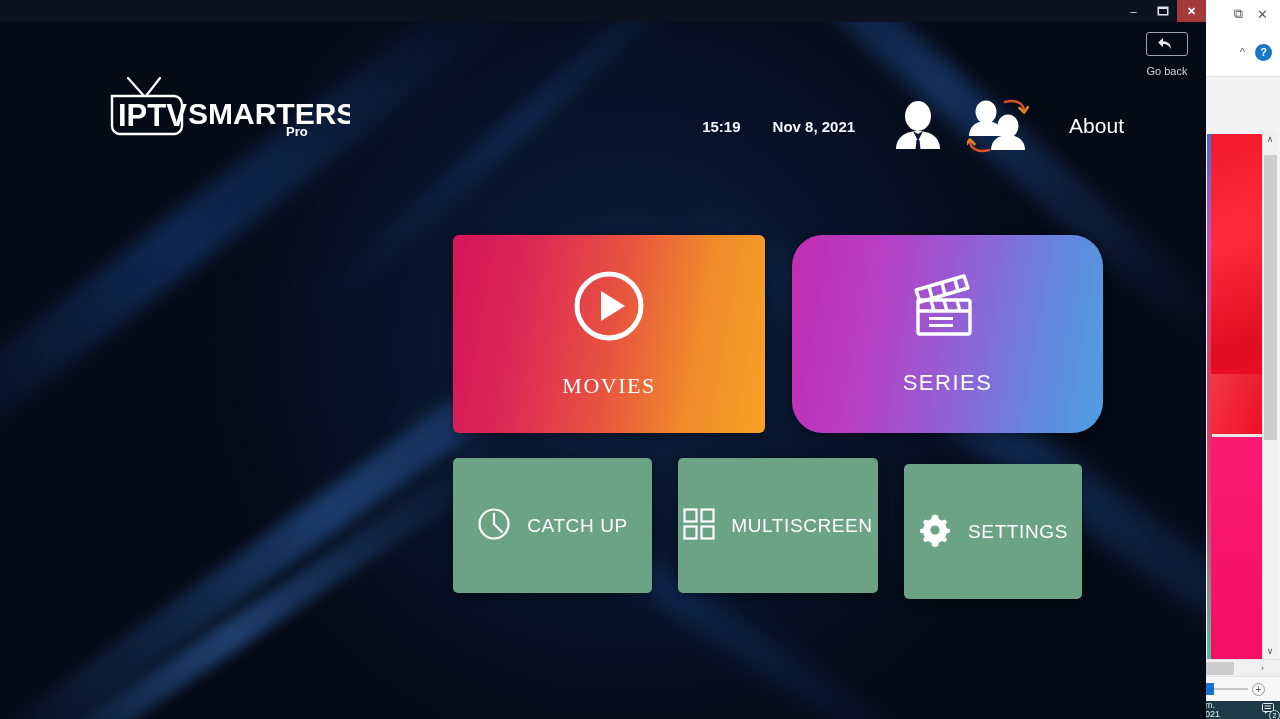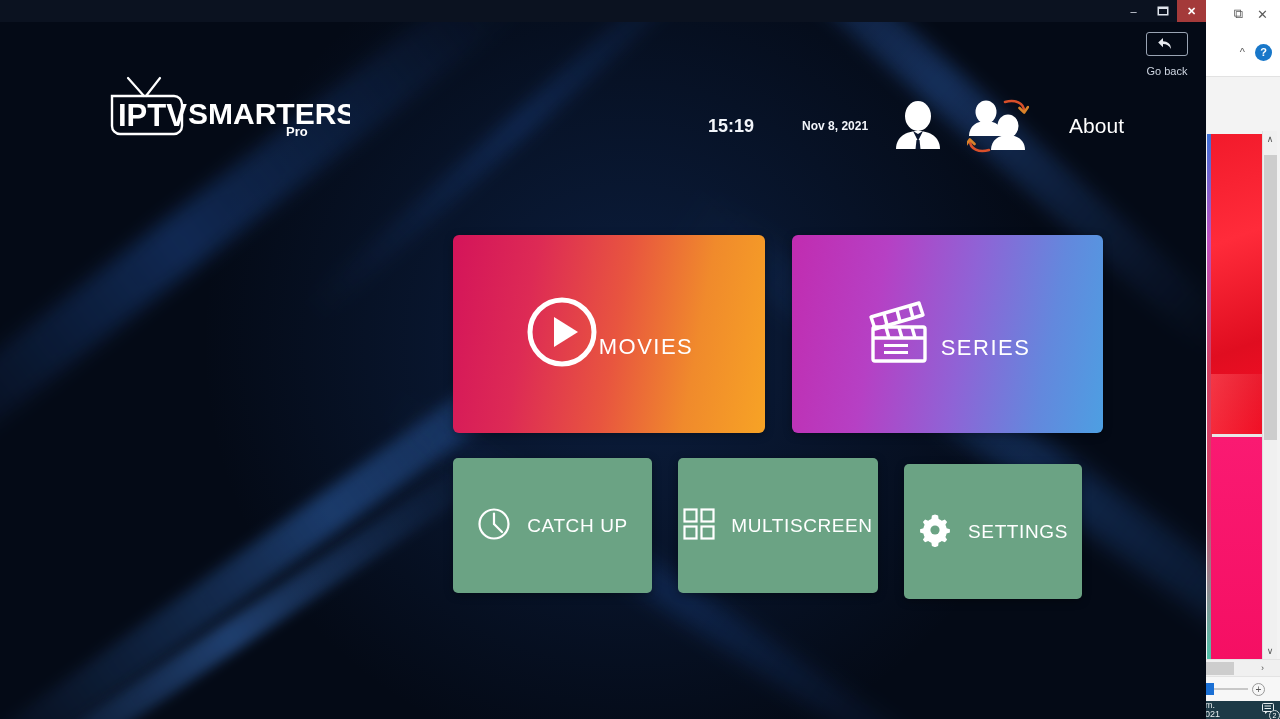--- a/index.html
+++ b/index.html
@@ -149,22 +149,22 @@
     display: flex; align-items: center; justify-content: center; color: #e7eaf0;
   }
   .go-back-label { color: #cfd6e2; font-size: 11px; }
 
   
   .logo { position: absolute; left: 100px; top: 52px; width: 250px; height: 62px; z-index: 5; }
   .header-right {
     position: absolute; right: 82px; top: 72px; height: 64px; z-index: 5;
     display: flex; align-items: center; gap: 0;
   }
-  .hdr-time { color: #f2f5fa; font-size: 18px; font-weight: bold; margin-right: 48px; }
-  .hdr-date { color: #f2f5fa; font-size: 12px; font-weight: bold; margin-right: 23px; }
+  .hdr-time { color: #f2f5fa; font-size: 15px; font-weight: bold; margin-right: 32px; }
+  .hdr-date { color: #f2f5fa; font-size: 15px; font-weight: bold; margin-right: 36px; }
   .hdr-icon { display: flex; align-items: center; justify-content: center; }
   .hdr-user { margin-right: 22px; }
   .hdr-switch { margin-right: 40px; }
   .hdr-about { color: #ffffff; font-size: 21px; text-align: center; }
 
   
   .tiles { position: absolute; left: 100px; top: 191px; width: 1003px; height: 360px; z-index: 4; }
   .tile {
     position: absolute; border-radius: 6px; color: #fff;
     display: flex; align-items: center; justify-content: center;
@@ -174,27 +174,29 @@
     left: 0; top: 0; width: 326px; height: 360px;
     background: linear-gradient(178deg, #07d79c 0%, #10b7b5 22%, #1f7ddc 52%, #3b3ff2 80%, #4a22f6 100%);
     flex-direction: column; gap: 0;
   }
   .livetv-icon { margin-top: 44px; }
   .livetv-label { font-size: 33px; font-weight: bold; letter-spacing: .5px; margin-top: 44px; }
 
   .tile-movies {
     left: 353px; top: 22px; width: 312px; height: 198px;
     background: linear-gradient(100deg, #d4145a 0%, #dd2a55 25%, #e8553f 52%, #f08a2c 76%, #f7a325 100%);
-    flex-direction: row;
+    flex-direction: column;
+    font-family: Liberation Serif, serif;
   }
   .movies-label { font-size: 22px; letter-spacing: 1.5px; margin-top: 26px; }
   .tile-series {
     left: 692px; top: 22px; width: 311px; height: 198px;
     background: linear-gradient(100deg, #c12cb0 0%, #b640c4 28%, #8f63d6 55%, #6388dd 80%, #4d9fe2 100%);
-    flex-direction: row;
+    flex-direction: column;
+    border-radius: 31px;
   }
   .series-label { font-size: 22px; letter-spacing: 1.5px; margin-top: 28px; }
 
   .tile-small {
     height: 135px; background: #6ba384; border-radius: 5px;
     flex-direction: row; gap: 16px;
   }
   .tile-catchup { left: 353px; top: 245px; width: 199px; }
   .tile-multiscreen { left: 578px; top: 245px; width: 200px; }
   .tile-settings { left: 804px; top: 251px; width: 178px; }

